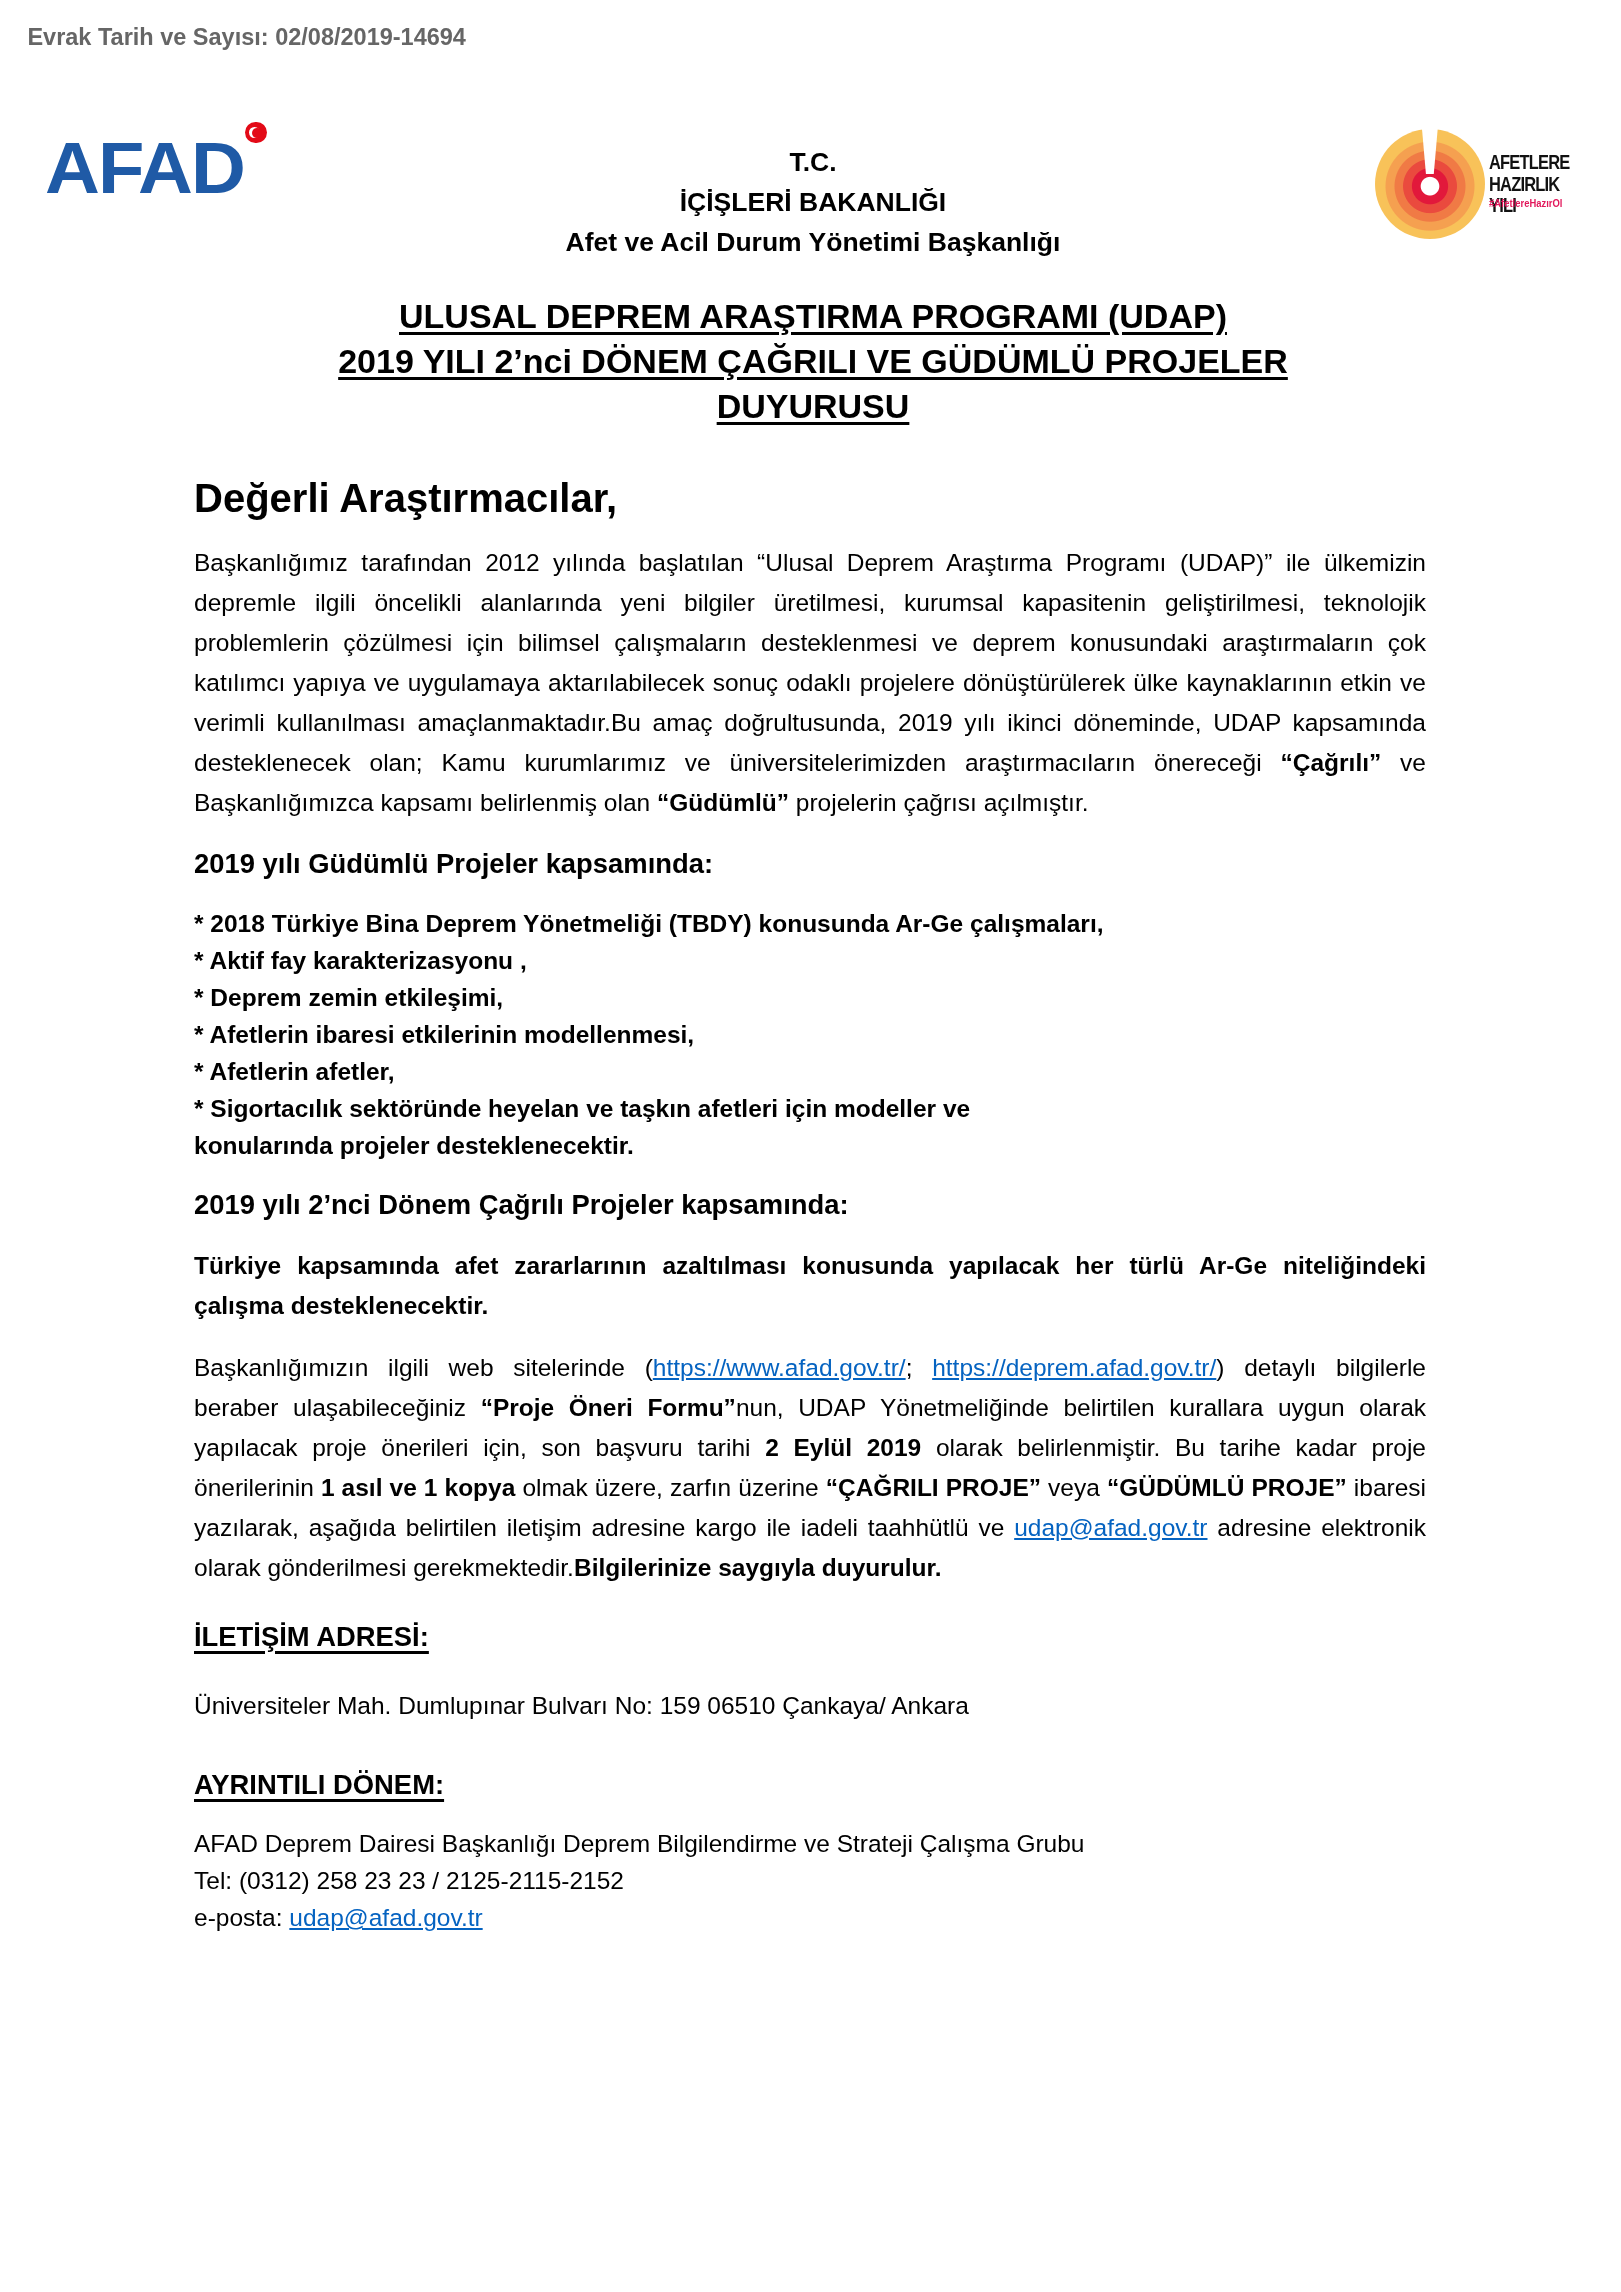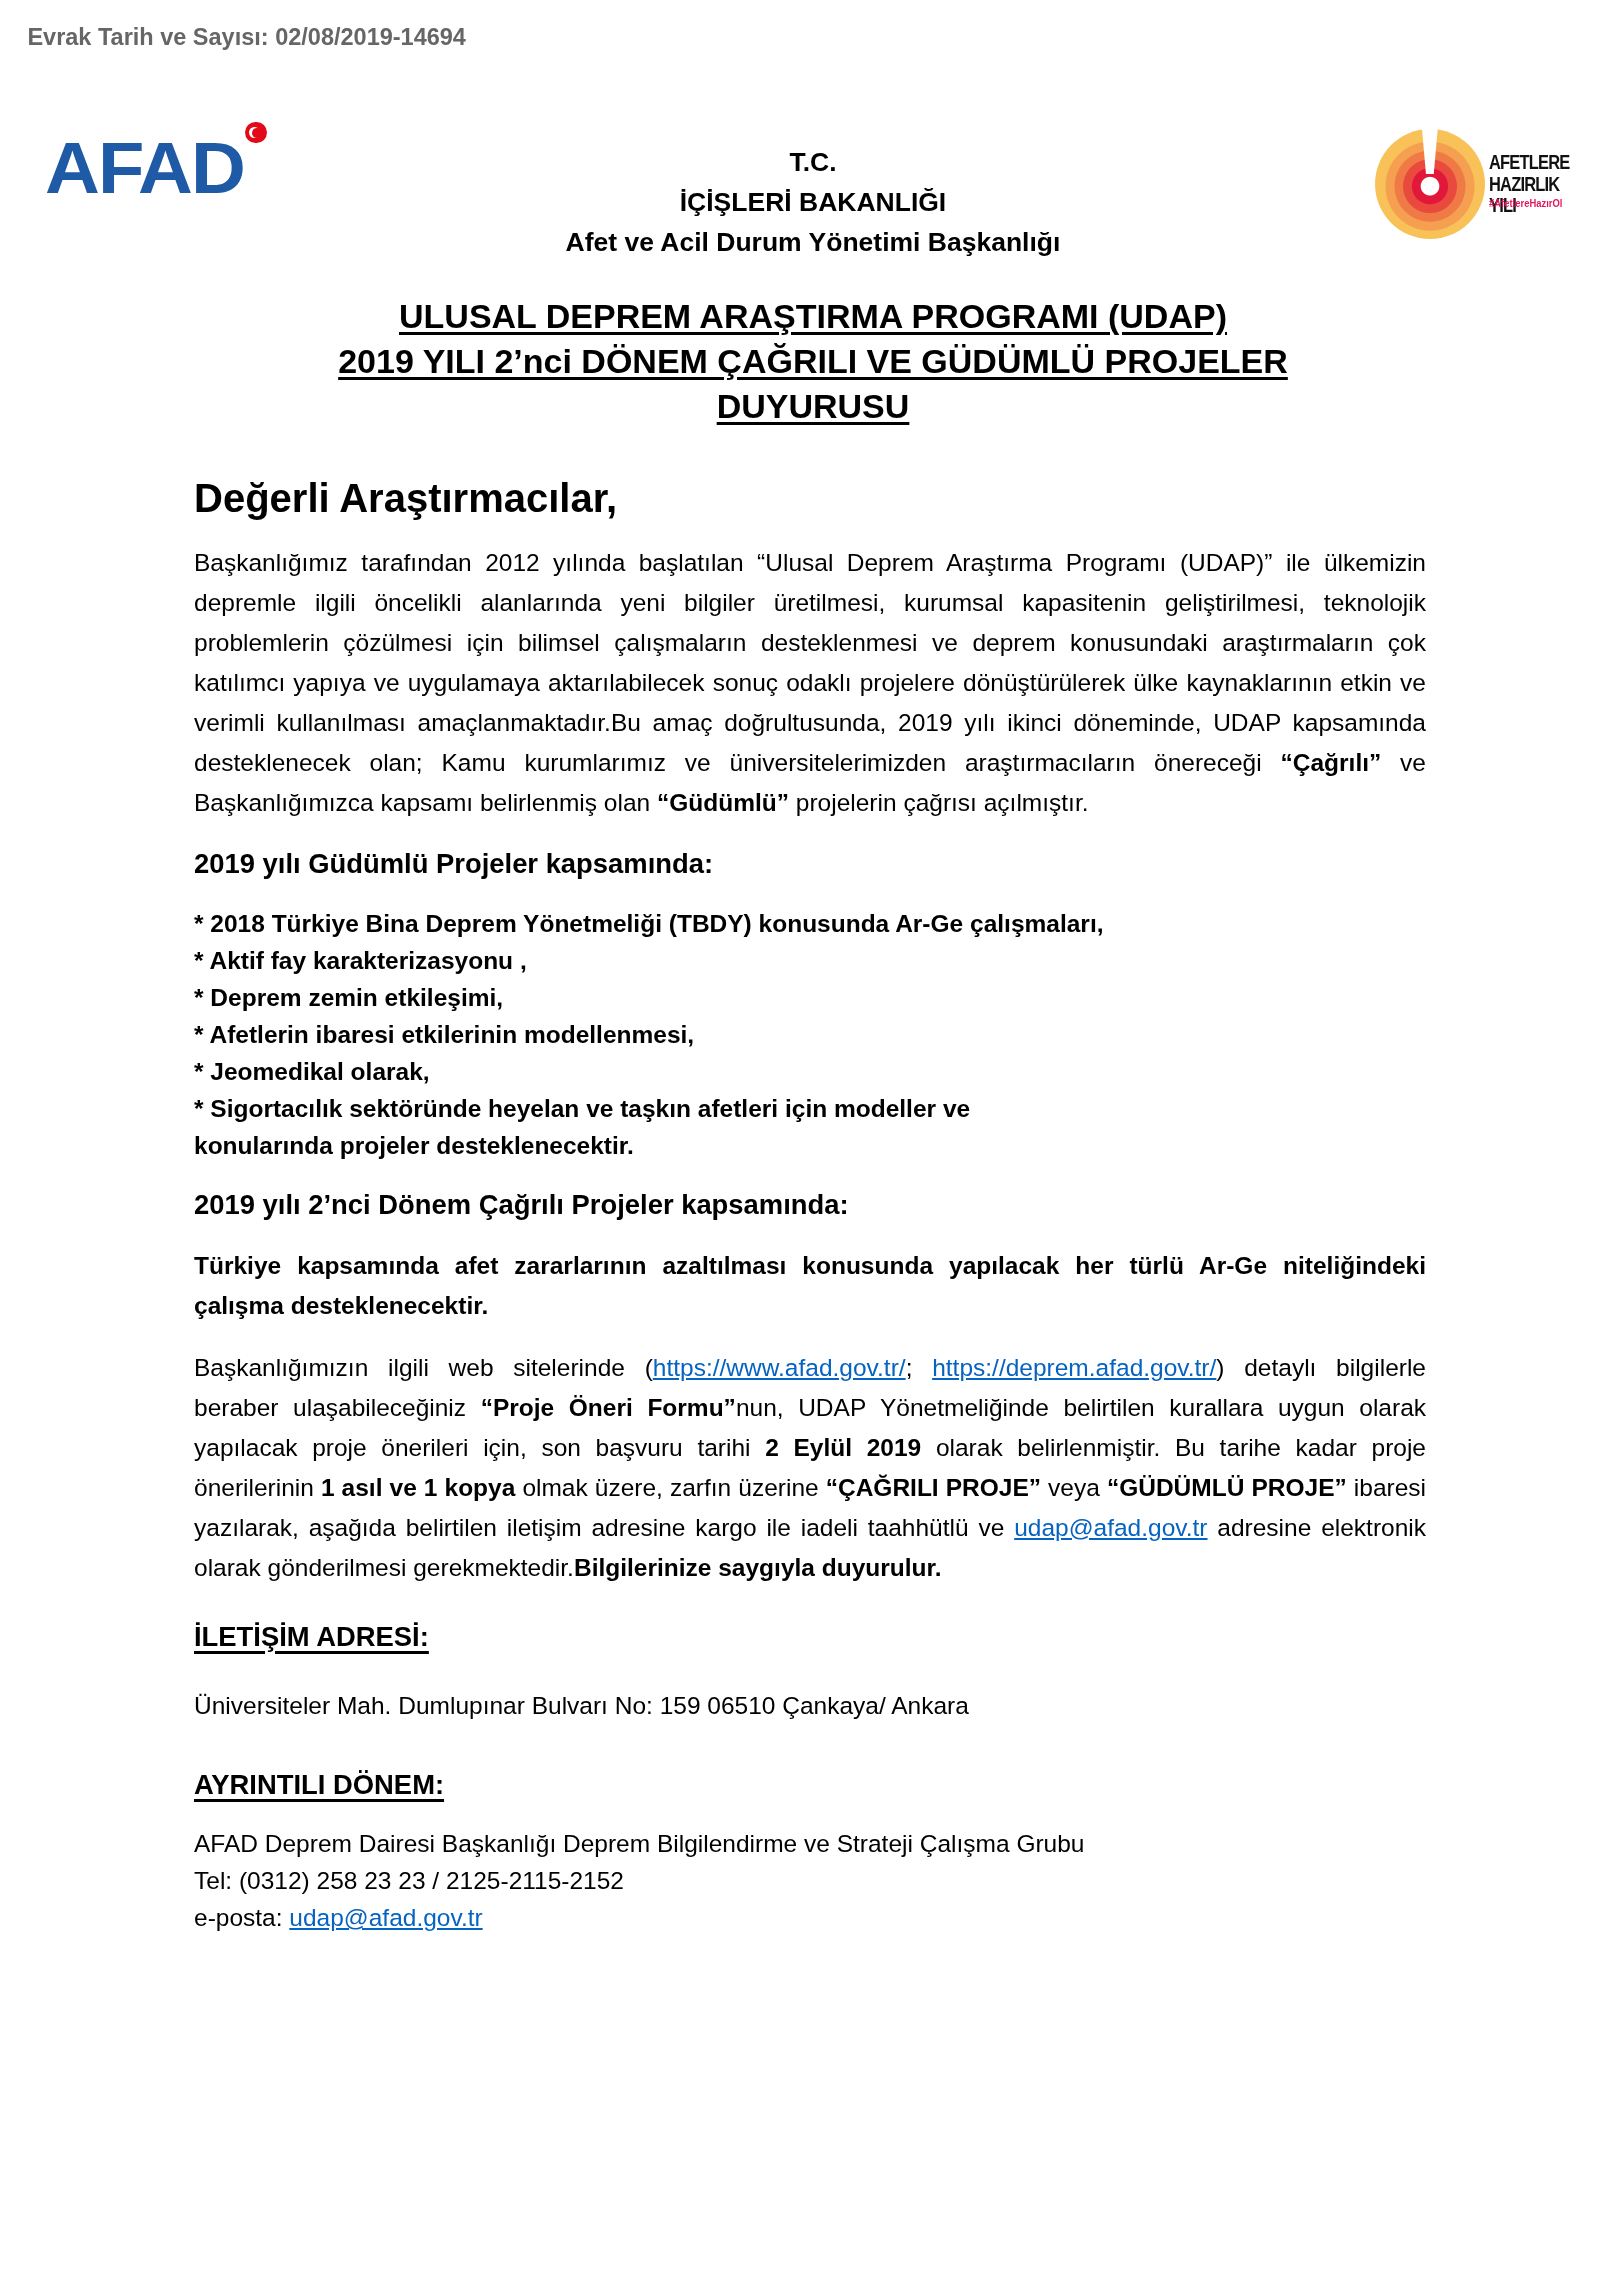--- a/index.html
+++ b/index.html
@@ -91,21 +91,21 @@
 
   <div class="gap-s"></div>
   <div class="h2">2019 yılı Güdümlü Projeler kapsamında:</div>
   <div class="gap-s"></div>
 
   <div>
     <div class="list-line">* 2018 Türkiye Bina Deprem Yönetmeliği (TBDY) konusunda Ar-Ge çalışmaları,</div>
     <div class="list-line">* Aktif fay karakterizasyonu ,</div>
     <div class="list-line">* Deprem zemin etkileşimi,</div>
     <div class="list-line">* Afetlerin ibaresi etkilerinin modellenmesi,</div>
-    <div class="list-line">* Jeomedikal olarak,</div>
+    <div class="list-line">* Afetlerin afetler,</div>
     <div class="list-line">* Sigortacılık sektöründe heyelan ve taşkın afetleri için modeller ve</div>
     <div class="list-line">konularında projeler desteklenecektir.</div>
   </div>
 
   <div class="gap-s"></div>
   <div class="h2">2019 yılı 2’nci Dönem Çağrılı Projeler kapsamında:</div>
   <div class="gap-s"></div>
   <p class="justify b">Türkiye kapsamında afet zararlarının azaltılması konusunda yapılacak her türlü Ar-Ge niteliğindeki çalışma desteklenecektir.</p>
 
   <div class="gap-s"></div>

